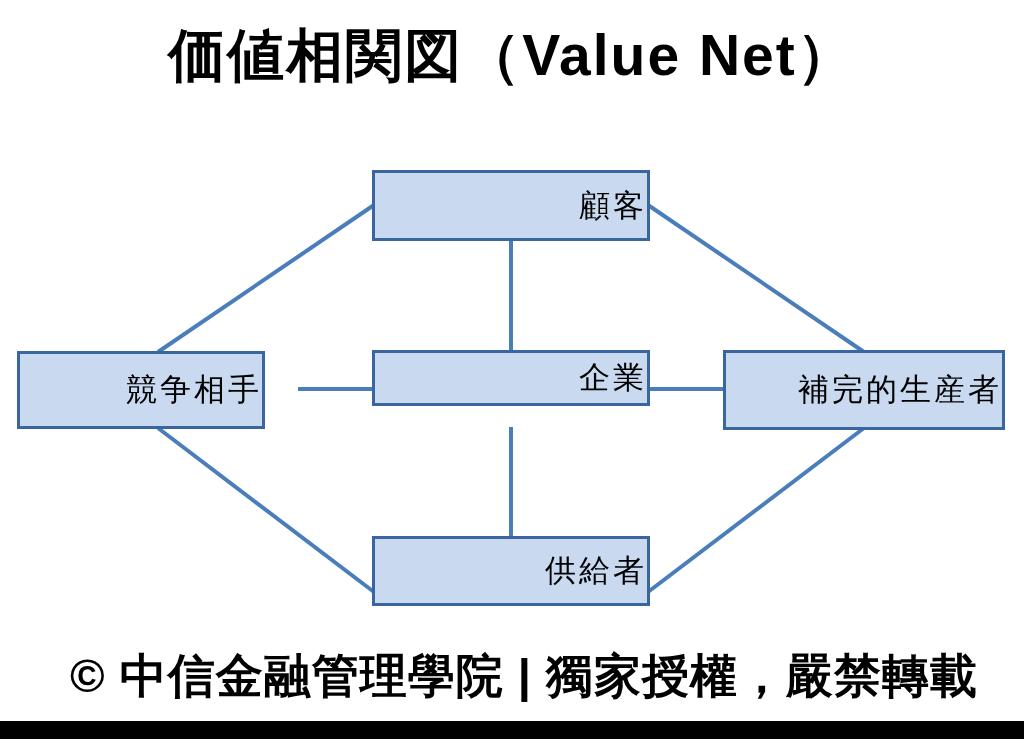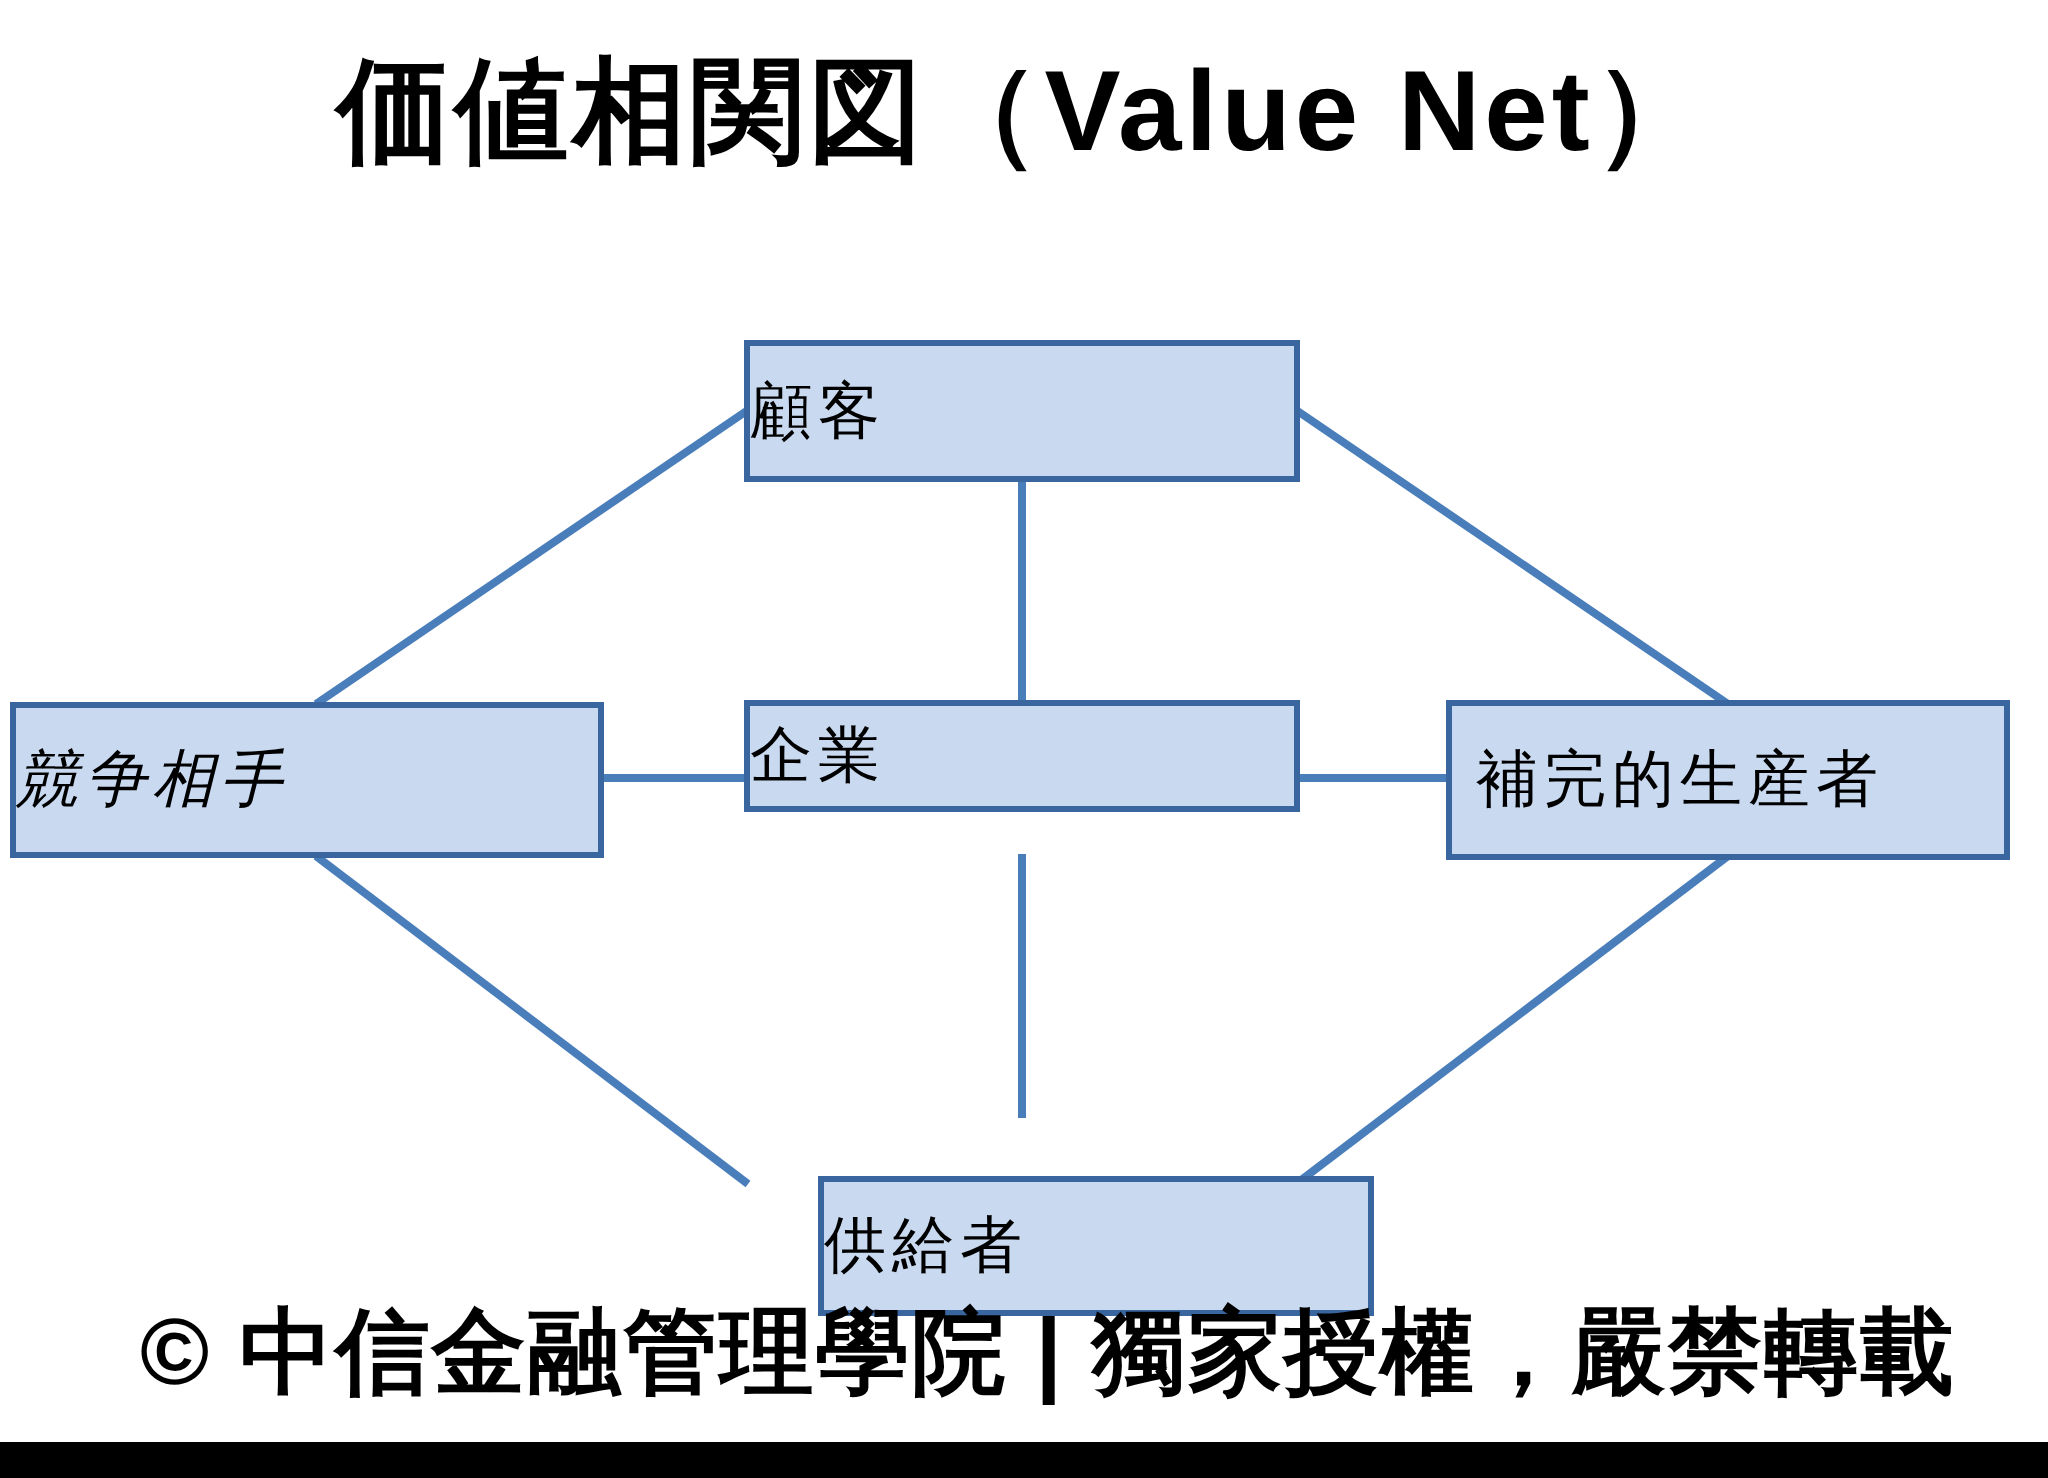--- a/index.html
+++ b/index.html
@@ -39,31 +39,31 @@
     stroke: var(--connector, #4a7ebb);
     stroke-width: 4;
   }
   .node {
     position: absolute;
     box-sizing: border-box;
     background: var(--node-fill, #c8d9f0);
     border: 3px solid var(--node-border, #3a66a0);
     display: flex;
     align-items: center;
-    justify-content: flex-start;
+    justify-content: flex-end;
     font-size: 31px;
     color: #000000;
     letter-spacing: 3px;
     white-space: nowrap;
   }
   .node-customer      { left: 372px; top: 170px; width: 278px; height: 71px; }
-  .node-competitor    { left: 5px;  top: 351px; width: 297px; height: 78px; font-style: italic; }
+  .node-competitor    { left: 17px;  top: 351px; width: 248px; height: 78px; }
   .node-company       { left: 372px; top: 350px; width: 278px; height: 56px; }
   .node-complementor  { left: 723px; top: 350px; width: 282px; height: 80px; padding-left: 12px; }
-  .node-supplier      { left: 372px; top: 588px; width: 278px; height: 70px; margin-left: 37px; }
+  .node-supplier      { left: 372px; top: 536px; width: 278px; height: 70px; }
   .footer {
     position: absolute;
     left: 12px;
     top: 645px;
     width: 100%;
     text-align: center;
     font-size: 47px;
     font-weight: bold;
     color: #000000;
     letter-spacing: 1px;

